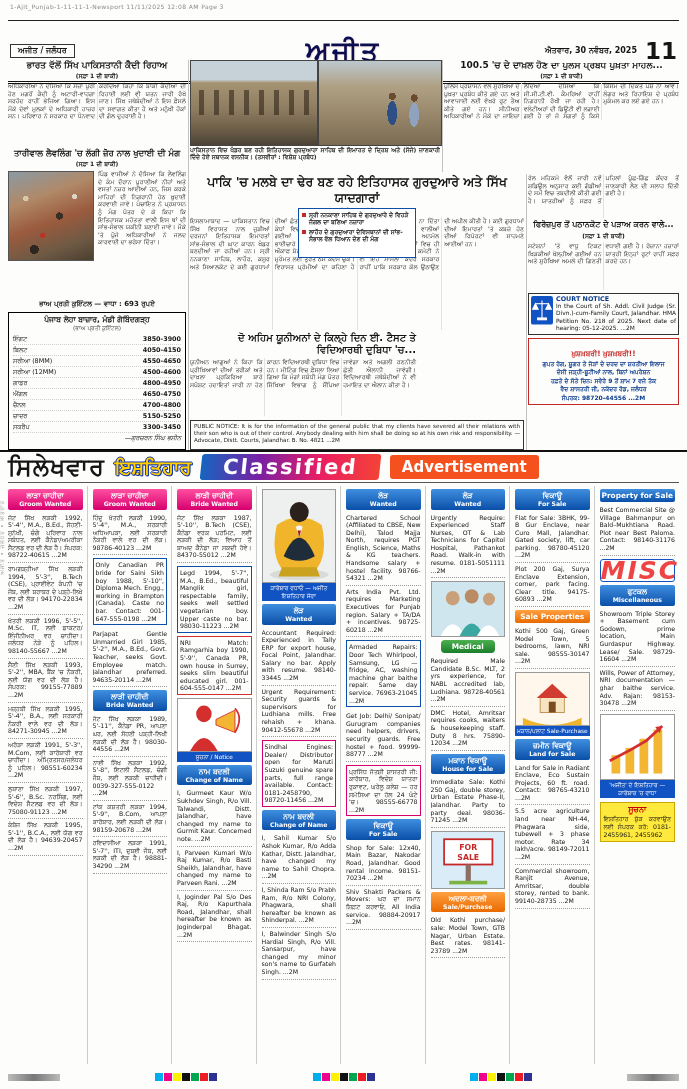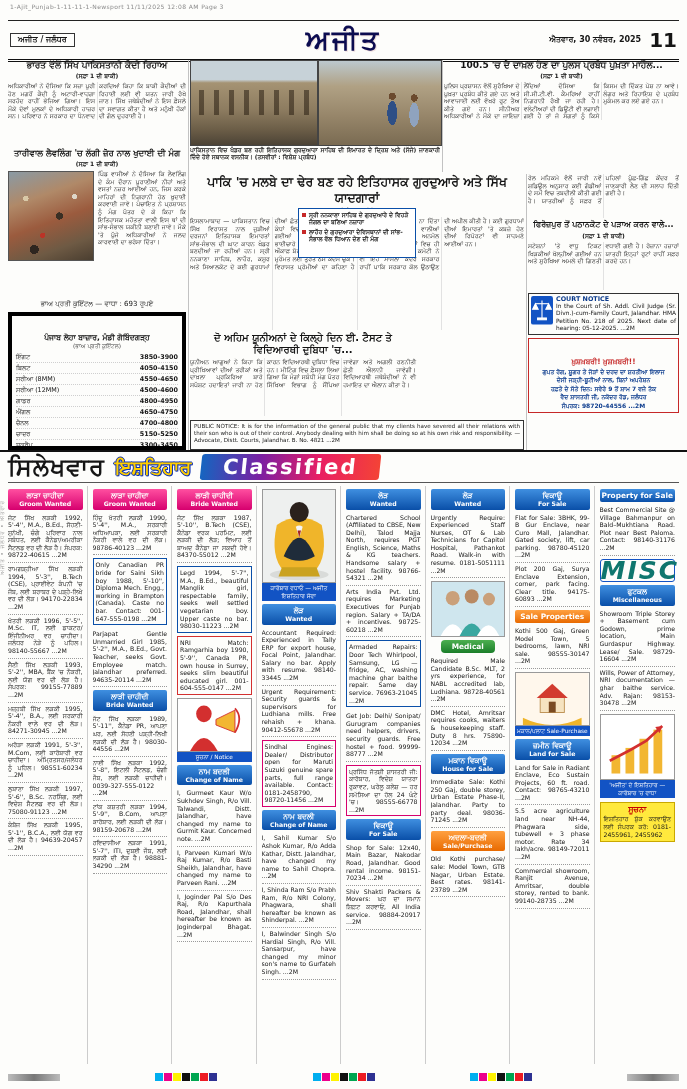--- a/index.html
+++ b/index.html
@@ -2,27 +2,27 @@
 <html><head>
 <meta charset="utf-8">
 <style>
   html,body{margin:0;padding:0;background:#888}
   .page{position:relative;width:687px;height:1089px;background:#fdfdfb;margin:0 auto;
         font-family:"DejaVu Sans","Liberation Sans",sans-serif;color:#151515;overflow:hidden}
   .abs{position:absolute}
   
   .printer-line{top:3px;left:10px;right:10px;font-size:6px;color:#8a8a8a;letter-spacing:.4px;white-space:nowrap}
   .hdr{top:20px;left:8px;right:8px;height:36px;border-top:1px solid #222;border-bottom:3px double #111;
-       display:flex;align-items:center;justify-content:space-between;padding:1px 2px}
+       display:flex;align-items:center;justify-content:space-between;padding:12px 2px}
   .edition{border:1px solid #333;padding:1px 7px;font-size:8px;font-weight:bold;white-space:nowrap}
   .masthead{position:absolute;left:0;right:0;text-align:center;font-size:27px;font-weight:bold;
             color:#0c0c50;letter-spacing:3px;text-shadow:1px 1px 0 #9b1c1c22}
   .hdr-right{display:flex;align-items:center;gap:8px;z-index:2;background:#fdfdfb}
   .date{font-size:8px;font-weight:bold}
-  .pagenum{font-size:20px;font-weight:bold;line-height:1}
+  .pagenum{font-size:23px;font-weight:bold;line-height:1}
   
   .news{top:60px;left:8px;width:671px;height:390px}
   .nb{position:absolute;overflow:hidden}
   .vl{position:absolute;width:1px;background:#c2c2c2}
   .t6{font-size:6.1px;line-height:7.6px;text-align:justify}
   .cols2{column-count:2;column-gap:4px;column-rule:1px solid #e2e2e2}
   .cols3{column-count:3;column-gap:4px;column-rule:1px solid #e2e2e2}
   .cols4{column-count:4;column-gap:5px;column-rule:1px solid #e2e2e2}
   .hl{font-weight:bold;text-align:center;margin:0 0 2px}
   .cont{font-size:6px;font-weight:bold;text-align:center;margin:0 0 2px}
@@ -31,22 +31,22 @@
   .n-lm{left:0;top:88px;width:178px;height:148px}
   .n-lm h3{font-size:8.5px;margin:0 0 1px}
   .photo-rubble{float:left;width:84px;height:88px;margin:1px 4px 1px 0;border:1px solid #555;position:relative;
      background:linear-gradient(160deg,#8a9aa4 0%,#b08968 30%,#9b5b3e 55%,#6e5a44 80%,#4a3e30 100%)}
   .photo-rubble::after{content:"";position:absolute;inset:0;
      background:radial-gradient(circle 3px at 20% 30%,#d9c9a8 90%,transparent 91%),
                 radial-gradient(circle 4px at 60% 50%,#3a2f24 90%,transparent 91%),
                 radial-gradient(circle 3px at 40% 72%,#bb3327 90%,transparent 91%),
                 radial-gradient(circle 3px at 78% 28%,#ddd6c8 90%,transparent 91%),
                 radial-gradient(circle 5px at 30% 88%,#2e2620 90%,transparent 91%)}
-  .n-priceline{left:0;top:240px;width:178px;font-size:7px;font-weight:normal;text-align:center}
-  .n-market{left:0;top:252px;width:178px;height:138px;border:4px solid #000000;padding:17px 4px;box-sizing:border-box}
+  .n-priceline{left:0;top:240px;width:178px;font-size:7px;font-weight:bold;text-align:center}
+  .n-market{left:0;top:252px;width:178px;height:138px;border:1px solid #000000;padding:2px 4px;box-sizing:border-box}
   .n-market h4{margin:0;font-size:7.6px;text-align:center}
   .n-market .unit{font-size:5.8px;text-align:center;color:#444;margin:0 0 2px}
   .mrow{display:flex;justify-content:space-between;font-size:6.4px;line-height:10px;border-bottom:1px dotted #cfcfcf}
   .mrow b{font-weight:bold}
   .msign{font-size:6.4px;text-align:right;font-style:italic;margin-top:1px}
   .n-p1{left:182px;top:0;width:126px;height:84px;border:1px solid #444;position:absolute;
      background:linear-gradient(180deg,#c7d2d8 0%,#c7d2d8 22%,#a59373 26%,#8d7c60 58%,#6b5d47 82%,#4c4336 100%)}
   .n-p1::after{content:"";position:absolute;left:6%;right:6%;top:34%;height:30%;
      background:repeating-linear-gradient(90deg,rgba(30,20,10,.5) 0 5px,transparent 5px 15px)}
   .n-p2{left:310px;top:0;width:122px;height:84px;border:1px solid #444;position:absolute;
@@ -67,24 +67,24 @@
   .bullbox ul{margin:0;padding:0;list-style:none}
   .bullbox li{font-size:6px;line-height:7.4px;font-weight:bold;padding-left:7px;position:relative;margin-bottom:2px}
   .bullbox li::before{content:"";position:absolute;left:0;top:2px;width:4px;height:4px;background:#c62828}
   .n-rc{left:520px;top:114px;width:151px;height:276px}
   .n-rc h4{font-size:8px;margin:2px 0;text-align:center}
   .cour{display:flex;gap:3px;border:1px solid #333;padding:2px;margin:3px 0;align-items:flex-start}
   .cour .ic{flex:0 0 22px;height:30px}
   .cour p{margin:0;font-size:5.9px;line-height:7.2px;text-align:justify}
   .cour b{display:block;font-size:6.4px;color:#0a3a8c}
   .spec{border:1.5px solid #c62828;padding:2px;margin-top:2px;text-align:center}
-  .spec h5{margin:16px 0 2px;font-size:7.4px;color:#c62828}
+  .spec h5{margin:8px 0 2px;font-size:7.4px;color:#c62828}
   .spec p{margin:0 0 1px;font-size:6px;line-height:7.4px;color:#0a3a8c;font-weight:bold}
   .n-bm{left:182px;top:272px;width:334px;height:118px}
-  .n-bm h3{font-size:10px;width:226px;margin:0 0 2px;text-align:center}
+  .n-bm h3{font-size:10px;width:226px;margin:0 0 2px;text-align:right}
   .bm-body{position:absolute;left:0;top:26px;width:226px;height:58px}
   .jantak{position:absolute;right:0;top:0;width:102px;height:84px;border:1px solid #222;padding:2px;box-sizing:border-box}
   .jantak h5{margin:0 0 1px;font-size:7.6px;text-align:center;text-decoration:underline}
   .photo-man{width:28px;height:32px;float:left;margin:1px 3px 1px 0;position:relative;
      background:linear-gradient(180deg,#e9c25a 55%,#2b4a7a 55%)}
   .photo-man::before{content:"";position:absolute;left:8px;top:3px;width:12px;height:12px;border-radius:50%;background:#5a3a24}
   .photo-man::after{content:"";position:absolute;left:4px;top:15px;width:20px;height:12px;border-radius:6px 6px 0 0;background:#24415f}
   .jantak p{margin:0;font-size:5.6px;line-height:6.9px;text-align:justify}
   .widenote{position:absolute;left:0;top:88px;right:0;height:30px;border:1px solid #333;padding:2px 3px;box-sizing:border-box;
             font-size:5.6px;line-height:6.8px;text-align:justify;color:#222}
@@ -107,21 +107,21 @@
   .cat .en{display:block;font-size:6.2px;line-height:7.5px}
   .c-pink{background:linear-gradient(180deg,#ff4fa0,#d6006e)}
   .c-blue{background:linear-gradient(180deg,#3f8fe0,#0a4fa8)}
   .c-orange{background:linear-gradient(180deg,#ffa040,#e86a00)}
   .c-green{background:linear-gradient(180deg,#4caf50,#1b7e2a);border-radius:4px;width:70%;margin-left:auto;margin-right:auto}
   .ad{margin:0;padding:2px 0 3px;border-bottom:1px dotted #9a9a9a;text-align:justify}
   .adbox{border:1px solid;padding:2px;margin:3px 0;text-align:justify}
   .adimg{margin:3px 0 0;border:1px solid #999;overflow:hidden}
   .adimg svg{display:block;width:100%;height:100%}
   .cap{background:#1253c4;color:#fff;text-align:center;font-size:5.8px;line-height:8px;padding:1px;margin-bottom:2px}
-  .bigmisc{font-size:25px;font-weight:bold;font-style:italic;color:#0f766e;text-align:left;letter-spacing:2px;
+  .bigmisc{font-size:25px;font-weight:bold;font-style:italic;color:#ef4444;text-align:left;letter-spacing:2px;
            padding:7px 0;border:1px solid #1253c4;border-radius:3px;margin:3px 0}
   .note{background:#ffe93d;border:1px solid #c9a800;padding:3px;margin:4px 0}
   .note h5{margin:0 16px 2px;color:#c40000;text-align:center;font-size:8px}
   .note p{margin:0;font-size:6.2px;text-align:justify}
   
   .marks{bottom:6px;left:8px;right:8px;height:12px;display:flex;align-items:center;justify-content:space-between}
   .mk-bar{width:52px;height:7px;background:linear-gradient(90deg,#bbb,#777,#bbb)}
   .mk-g{display:flex;gap:1px}
   .mk-g i{display:block;width:8px;height:8px}
   .edge{left:-1px;top:500px;writing-mode:vertical-rl;transform:rotate(180deg);font-size:5.5px;color:#9a9a9a;letter-spacing:1px}
@@ -266,20 +266,21 @@
       <div class="widenote">PUBLIC NOTICE: It is for the information of the general public that my clients have severed all their relations with their son who is out of their control. Anybody dealing with him shall be doing so at his own risk and responsibility. —Advocate, Distt. Courts, Jalandhar.   B. No. 4821   ...2M</div>
     </div>
   </div>
 
   <div class="abs hr1"></div>
 
   <div class="abs cl-hdr">
     <span class="cl-pa">ਸਿਲੇਖਵਾਰ</span>
     <span class="cl-pa2">ਇਸ਼ਤਿਹਾਰ</span>
     <span class="cl-en">Classified</span>
+    <span class="cl-en2">Advertisement</span>
   </div>
   <div class="hr2"></div>
 
   <div class="abs cgrid" id="cgrid">
       <div class="ccol">
         <div class="cat c-pink">
           <span class="pa">ਲਾੜਾ ਚਾਹੀਦਾ</span>
           <span class="en">Groom Wanted</span>
         </div>
         <p class="ad">ਜੱਟ ਸਿੱਖ ਲੜਕੀ 1992, 5'-4'', M.A., B.Ed., ਸੋਹਣੀ-ਸੁਨੱਖੀ, ਚੰਗੇ ਪਰਿਵਾਰ ਨਾਲ ਸਬੰਧਤ, ਲਈ ਕੈਨੇਡਾ/ਅਮਰੀਕਾ ਸੈਟਲਡ ਵਰ ਦੀ ਲੋੜ ਹੈ। ਸੰਪਰਕ: 98722-40615 ...2M</p>
@@ -400,20 +401,30 @@
         <div class="cat c-green">
           <span class="pa">Medical</span>
         </div>
         <p class="ad">Required Male Candidate B.Sc. MLT, 2 yrs experience, for NABL accredited lab, Ludhiana. 98728-40561 ...2M</p>
         <p class="ad">DMC Hotel, Amritsar requires cooks, waiters &amp; housekeeping staff. Duty 8 hrs. 75890-12034 ...2M</p>
         <div class="cat c-blue">
           <span class="pa">ਮਕਾਨ ਵਿਕਾਊ</span>
           <span class="en">House for Sale</span>
         </div>
         <p class="ad">Immediate Sale: Kothi 250 Gaj, double storey, Urban Estate Phase-II, Jalandhar. Party to party deal. 98036-71245 ...2M</p>
+        <div class="adimg" style="height: 56px;">
+          <svg viewBox="0 0 84 62" preserveAspectRatio="none">
+            <rect width="84" height="62" fill="#d9ecf7"></rect>
+            <rect x="14" y="8" width="56" height="28" fill="#ffffff" stroke="#c62828" stroke-width="2"></rect>
+            <text x="42" y="20" font-size="9" font-weight="bold" fill="#c62828" text-anchor="middle" font-family="DejaVu Sans, sans-serif">FOR</text>
+            <text x="42" y="31" font-size="9" font-weight="bold" fill="#c62828" text-anchor="middle" font-family="DejaVu Sans, sans-serif">SALE</text>
+            <rect x="39" y="36" width="6" height="20" fill="#8d6e63"></rect>
+            <rect x="20" y="54" width="44" height="4" fill="#7cb342"></rect>
+          </svg>
+        </div>
         <div class="cat c-orange">
           <span class="pa">ਅਦਲਾ-ਬਦਲੀ</span>
           <span class="en">Sale/Purchase</span>
         </div>
         <p class="ad">Old Kothi purchase/ sale: Model Town, GTB Nagar, Urban Estate. Best rates. 98141-23789 ...2M</p>
       </div>
       <div class="ccol">
         <div class="cat c-blue">
           <span class="pa">ਵਿਕਾਊ</span>
           <span class="en">For Sale</span>

